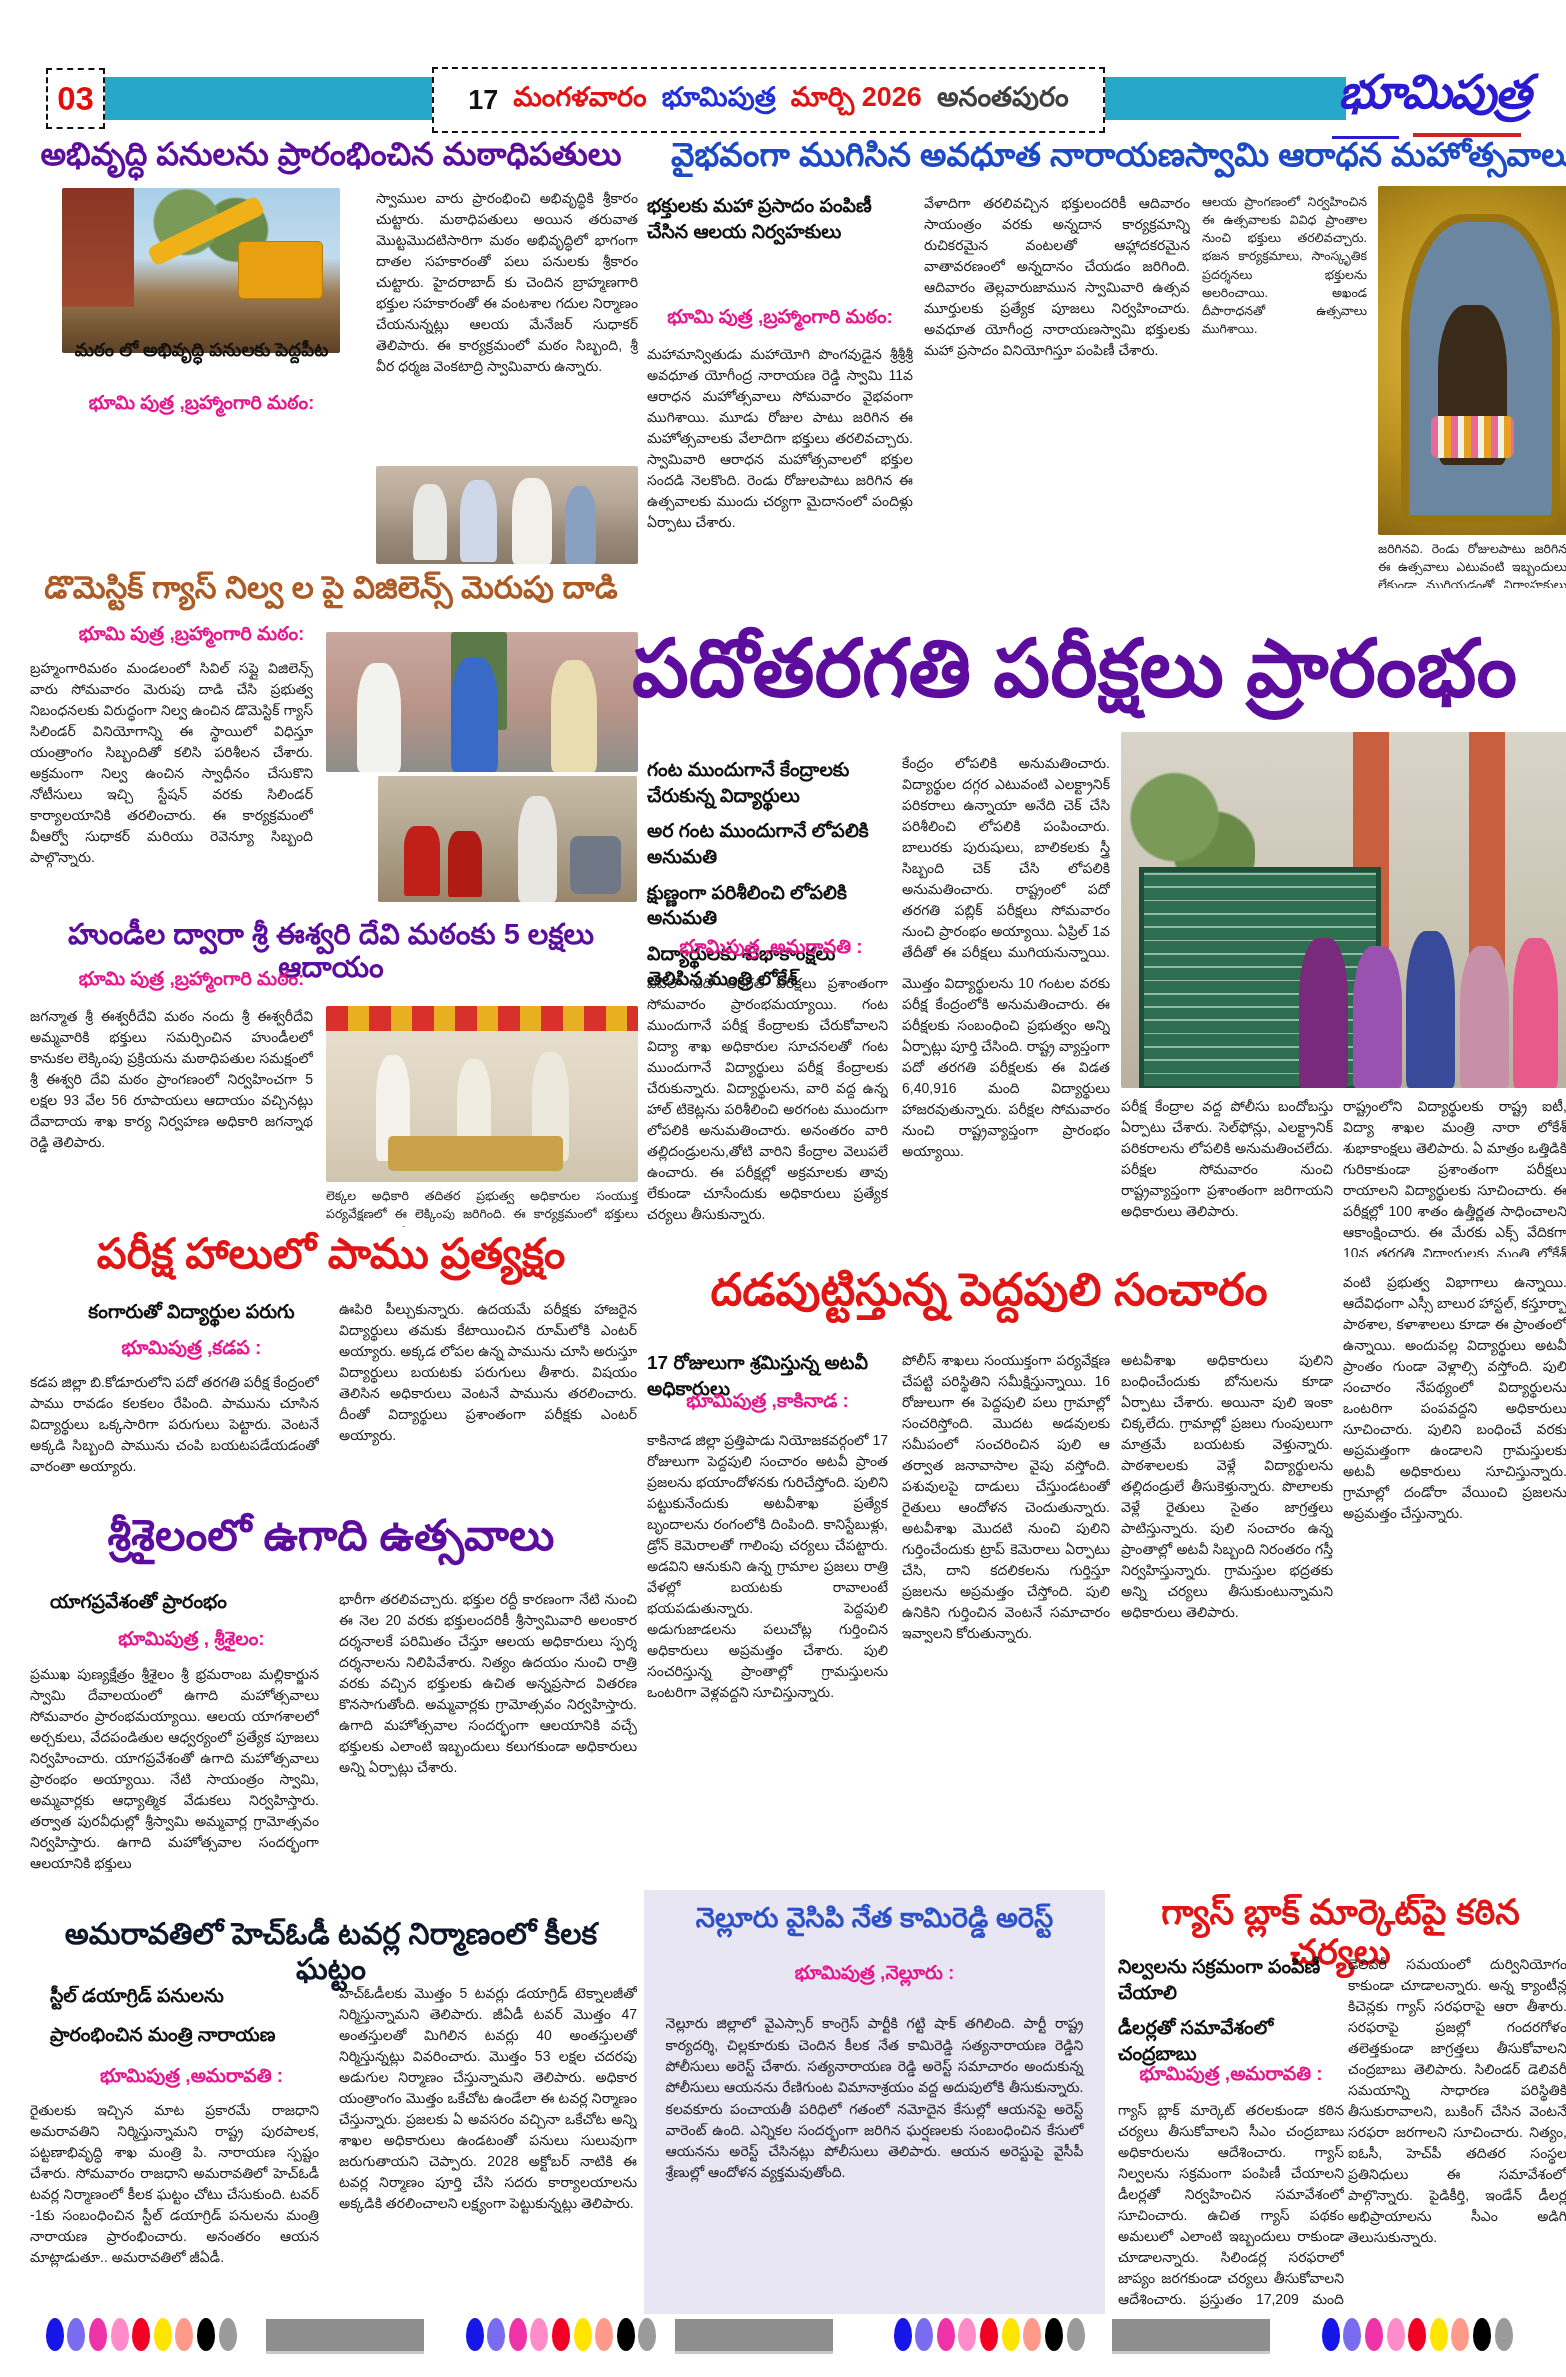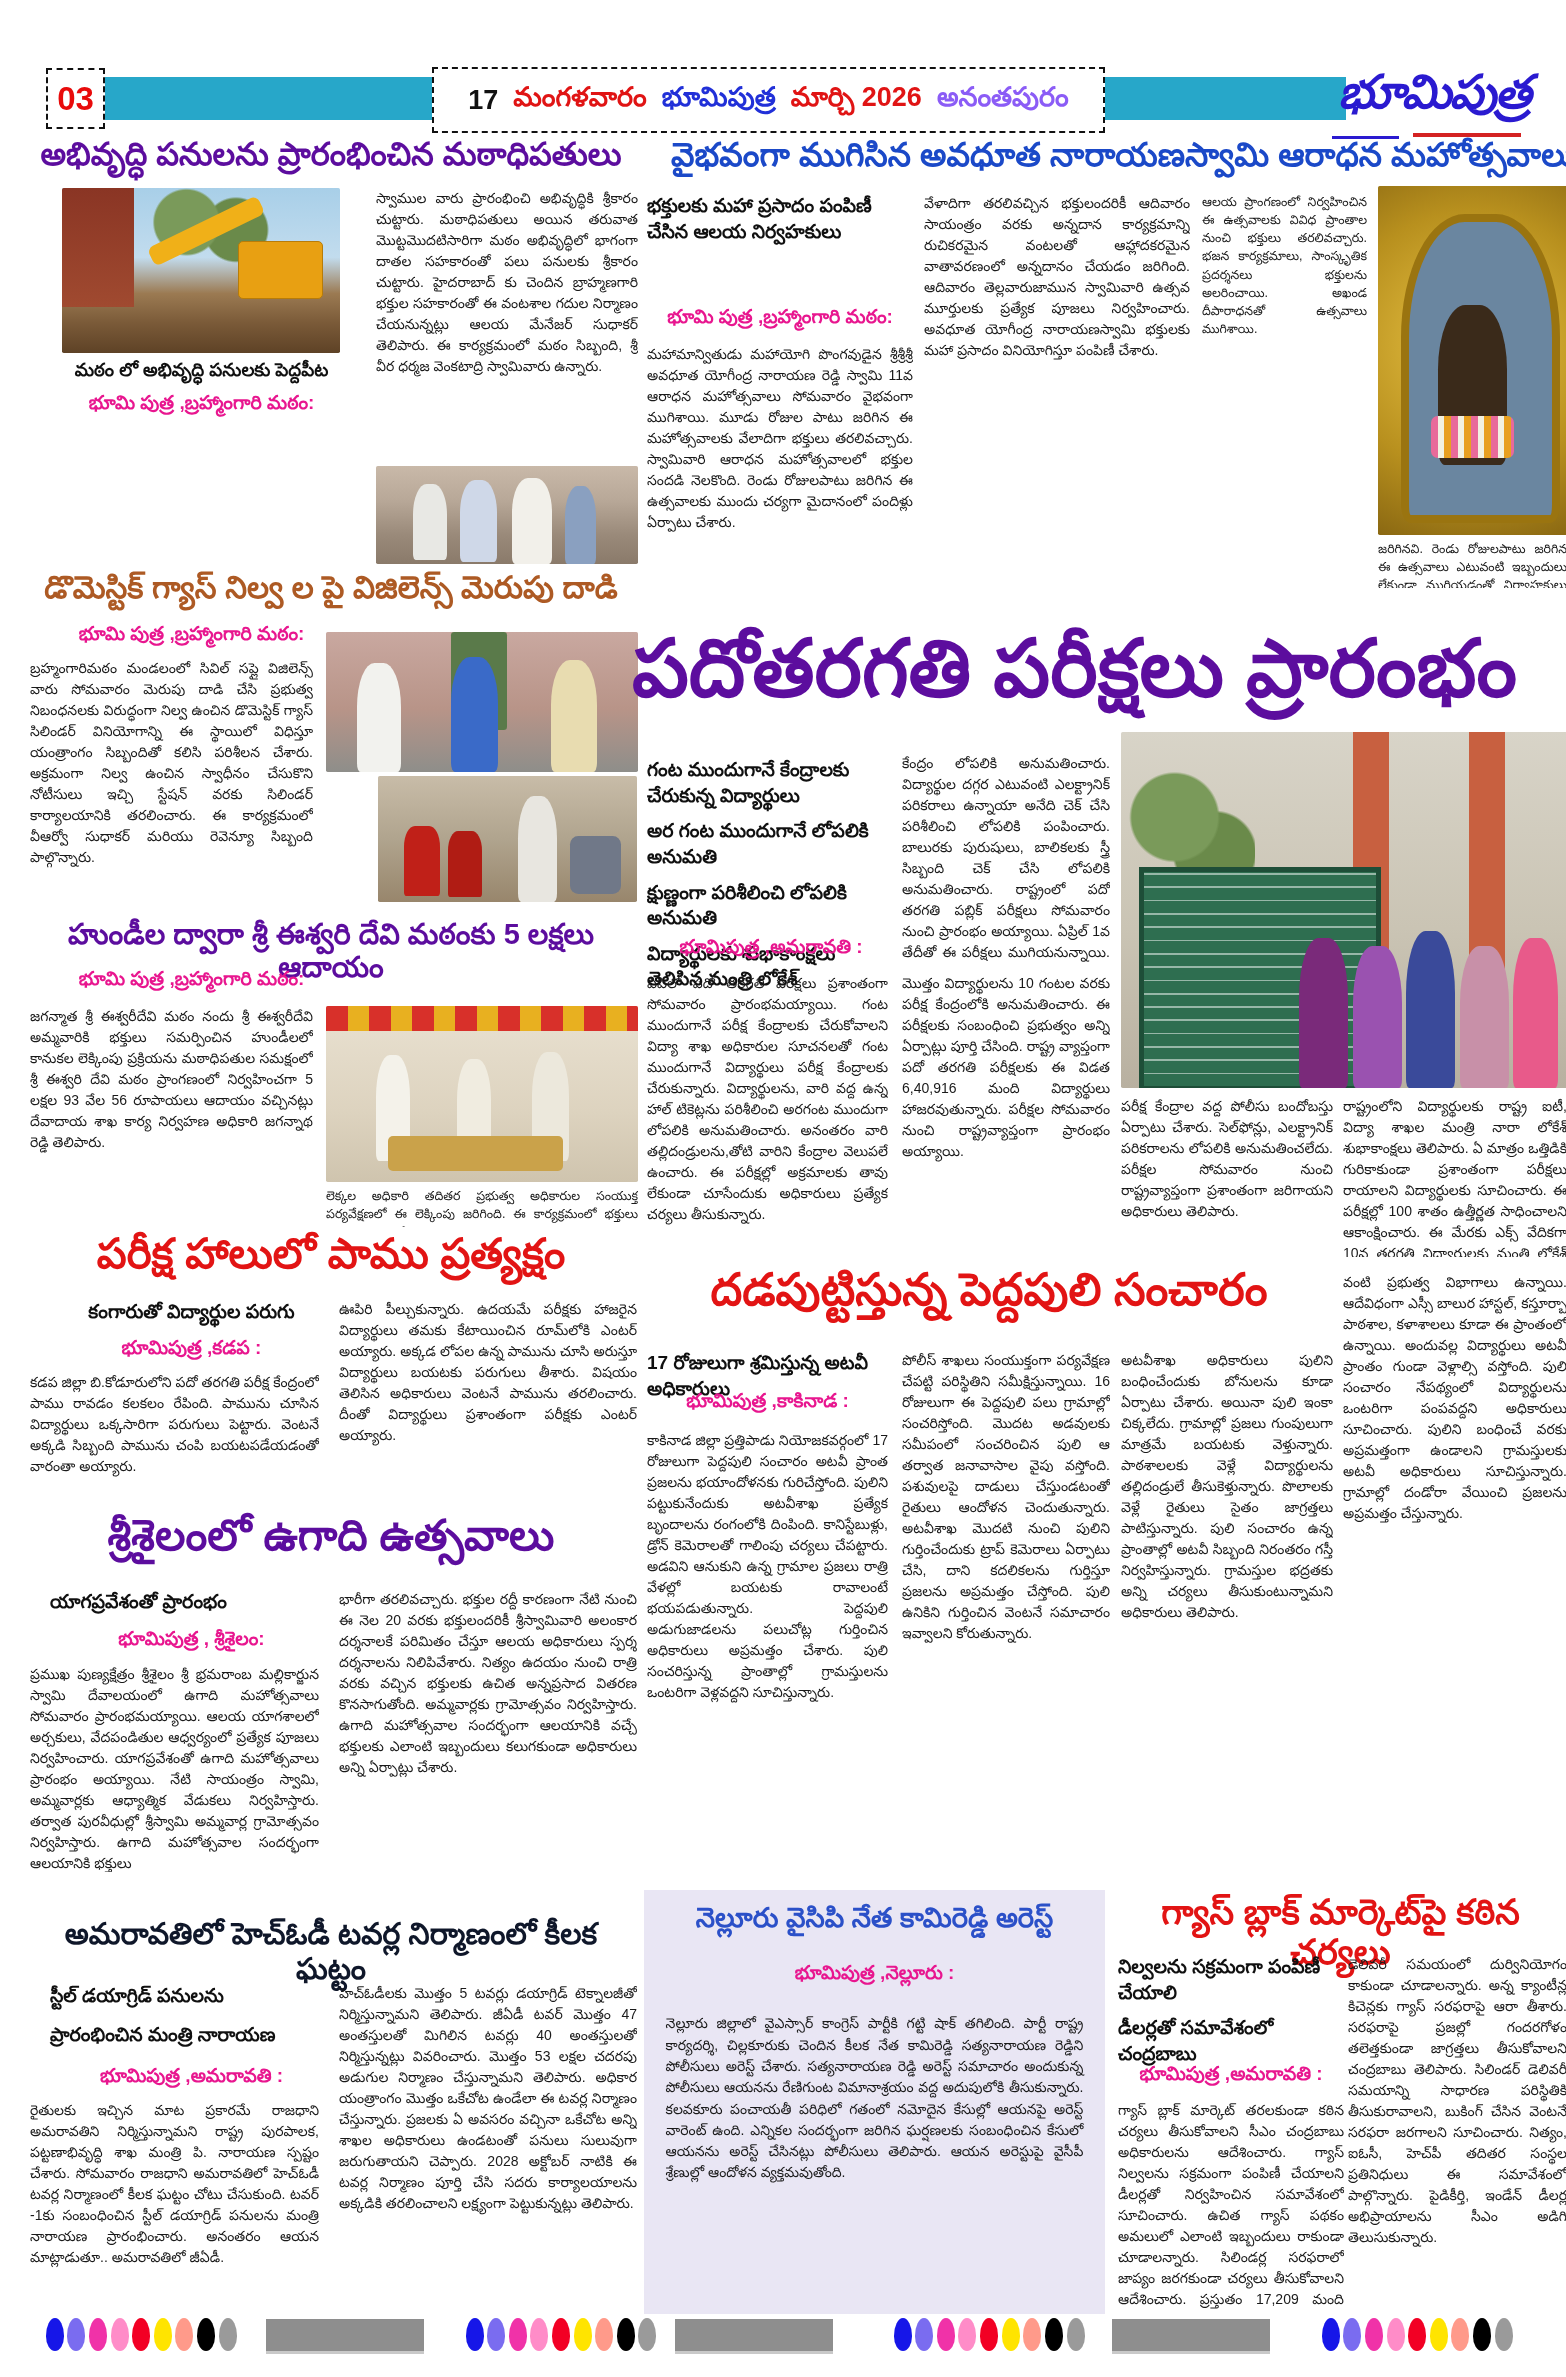--- a/index.html
+++ b/index.html
@@ -8,21 +8,21 @@
   .abs{position:absolute;}
   
   .h-cyan{position:absolute;left:48px;top:62px;width:1298px;height:43px;background:#27a7c9;}
   .h-pgnum{position:absolute;left:46px;top:53px;width:55px;height:57px;background:#fff;
            border:2.5px dashed #111;display:flex;align-items:center;justify-content:center;
            font-size:33px;font-weight:700;color:#e80b0b;}
   .h-datebox{position:absolute;left:432px;top:52px;width:669px;height:62px;background:#fff;
              border:2.5px dashed #111;display:flex;align-items:center;justify-content:center;
              gap:15px;font-size:27px;font-weight:700;white-space:nowrap;}
   .h-datebox .d-day{color:#111;} .h-datebox .d-wd{color:#e01414;} .h-datebox .d-paper{color:#2130d8;}
-  .h-datebox .d-my{color:#e01414;} .h-datebox .d-ed{color:#8b5cf6;}
+  .h-datebox .d-my{color:#e01414;} .h-datebox .d-ed{color:#404040;}
   .h-logo{position:absolute;left:1328px;top:47px;width:212px;height:70px;display:flex;
           align-items:center;justify-content:center;color:#2a1ad0;font-size:47px;font-weight:700;
           font-style:italic;letter-spacing:-1.7px;}
   .h-logo-rule{position:absolute;left:1413px;top:118px;width:108px;height:4.2px;background:#d42222;}
   .h-logo-rule2{position:absolute;left:1332px;top:121px;width:67px;height:2.5px;background:#2a1ad0;}
   
   .headline{position:absolute;font-weight:700;text-align:center;line-height:1.15;}
   .hl-purple{color:#5c0d9e;} .hl-brown{color:#ad5a24;} .hl-red{color:#e21414;}
   .hl-blue{color:#1b49c8;} .hl-maroon{color:#0f172a;}
   .byline{position:absolute;color:#e8168f;font-weight:700;font-size:19px;text-align:center;}
@@ -68,21 +68,21 @@
   <div class="h-logo-rule"></div>
   <div class="h-logo-rule2"></div>
 
   <div class="headline hl-purple" style="left:30px;top:121px;width:602px;font-size:32px;">అభివృద్ధి పనులను ప్రారంభించిన మఠాధిపతులు</div>
   <div class="photo ph-jcb" style="left:62px;top:173px;width:278px;height:165px;">
     <div class="pchild" style="left:0;top:0;width:26%;height:72%;background:linear-gradient(180deg,#8a3524,#a04a30);"></div>
     <div class="pchild" style="left:26%;top:0;width:54%;height:46%;background:radial-gradient(circle at 35% 45%,#7a9a5a 0 30%,transparent 32%),radial-gradient(circle at 68% 55%,#6a8a4a 0 28%,transparent 30%);"></div>
     <div class="pchild" style="left:30%;top:20%;width:44%;height:12%;background:#f0b018;transform:rotate(-26deg);border-radius:6.7px;"></div>
     <div class="pchild" style="right:6%;top:32%;width:30%;height:34%;background:#e8a012;border-radius:5px;border:1.7px solid #b87c08;"></div>
   </div>
-  <div class="caption" style="left:50px;top:344px;width:303px;">మఠం లో అభివృద్ధి పనులకు పెద్దపీట</div>
+  <div class="caption" style="left:50px;top:324px;width:303px;">మఠం లో అభివృద్ధి పనులకు పెద్దపీట</div>
   <div class="byline" style="left:50px;top:377px;width:303px;">భూమి పుత్ర ,బ్రహ్మాంగారి మఠం:</div>
   <div class="bodytext" style="left:376px;top:173px;width:262px;height:274px;">స్వాముల వారు ప్రారంభించి అభివృద్ధికి శ్రీకారం చుట్టారు. మఠాధిపతులు అయిన తరువాత మొట్టమొదటిసారిగా మఠం అభివృద్ధిలో భాగంగా దాతల సహకారంతో పలు పనులకు శ్రీకారం చుట్టారు. హైదరాబాద్ కు చెందిన బ్రాహ్మణగారి భక్తుల సహకారంతో ఈ వంటశాల గదుల నిర్మాణం చేయనున్నట్లు ఆలయ మేనేజర్ సుధాకర్ తెలిపారు. ఈ కార్యక్రమంలో మఠం సిబ్బంది, శ్రీ వీర ధర్మజ వెంకటాద్రి స్వామివారు ఉన్నారు.</div>
   <div class="photo ph-inspect" style="left:376px;top:451px;width:262px;height:98px;">
     <div class="pchild" style="left:14%;top:18%;width:13%;height:78%;background:#e8e8e4;border-radius:40% 40% 8% 8%;"></div>
     <div class="pchild" style="left:32%;top:14%;width:14%;height:84%;background:#cfd8e8;border-radius:40% 40% 8% 8%;"></div>
     <div class="pchild" style="left:52%;top:12%;width:15%;height:88%;background:#f2f0ea;border-radius:40% 40% 8% 8%;"></div>
     <div class="pchild" style="left:72%;top:20%;width:12%;height:80%;background:#8aa0c0;border-radius:40% 40% 8% 8%;"></div>
   </div>
 
   <div class="headline hl-brown" style="left:30px;top:555px;width:602px;font-size:31px;">డొమెస్టిక్ గ్యాస్ నిల్వ ల పై విజిలెన్స్ మెరుపు దాడి</div>

